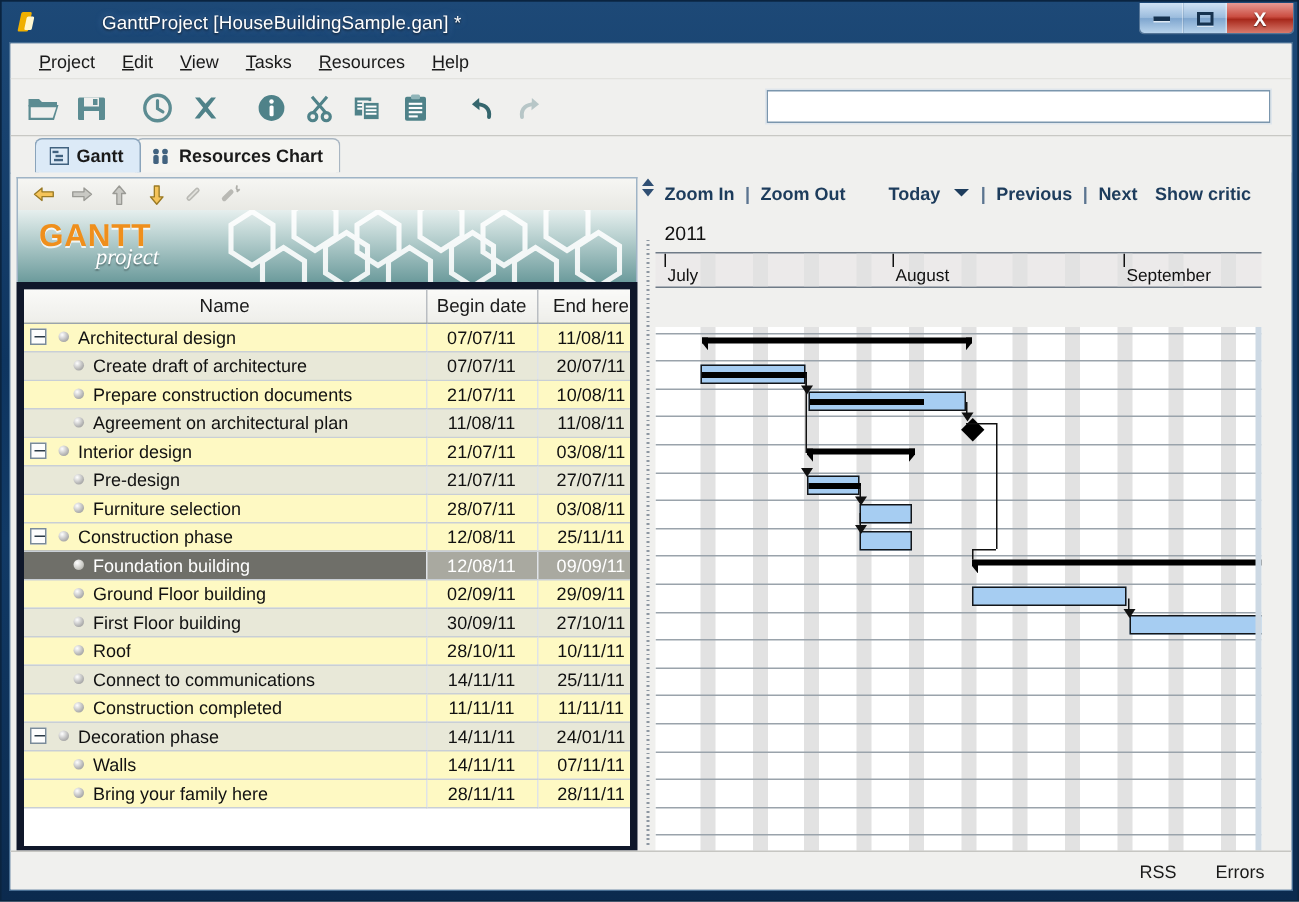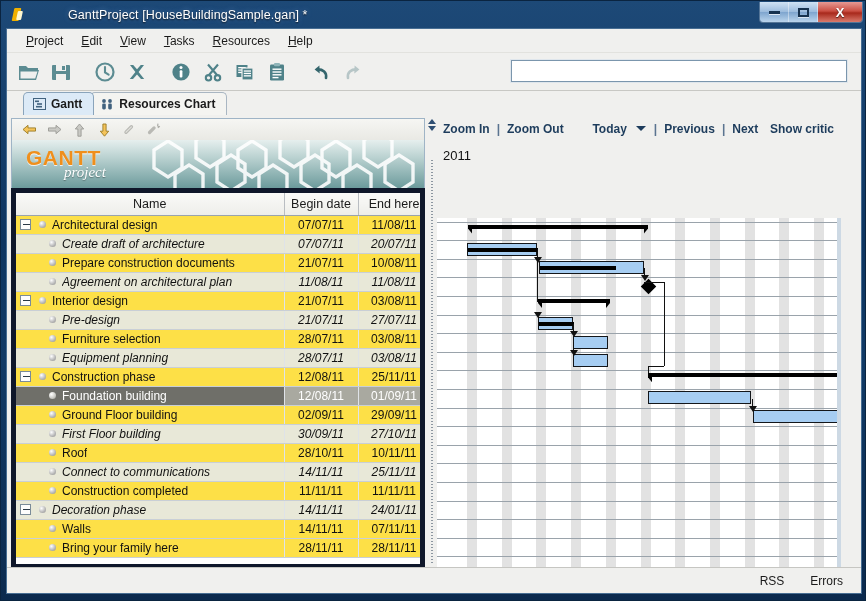--- a/index.html
+++ b/index.html
@@ -105,22 +105,22 @@
   table.tasks th { height:22px; font-size:12.5px; font-weight:normal;
     color:#1a1a1a;
     background:linear-gradient(180deg,#fafaf8 0%,#eeeeea 100%);
     border-right:1px solid #b9bdc2; border-bottom:1px solid #9aa4ad; }
   table.tasks td { height:18.5px; font-size:12px; color:#111;
     border-bottom:1px solid #c9cfd6; border-right:1px solid #dfe3e8;
     padding:0; }
   .col-name  { width:268px; }
   .col-begin { width:74px; }
   .col-end   { width:72px; }
-  tr.odd  td { background:#fde047;margin-left:16px; }
-  tr.even td { background:#e8e8d8;font-style:italic; }
+  tr.odd  td { background:#fef9c3;margin-left:16px; }
+  tr.even td { background:#e8e8d8; }
   tr.sel  td { background:#6f6f69; color:#ffffff; }
   tr.sel td.d { background:#a9a9a0; color:#ffffff; }
   .namecell { display:flex; align-items:center; height:18px; }
   .expander { width:11px; height:11px; border:1px solid #7a8b99;
     background:#fdfdfd; margin-left:4px; position:relative; flex:0 0 auto; }
   .expander:after { content:""; position:absolute; left:2px; top:4px;
     width:7px; height:1px; background:#2b3a47; }
   .expander.hidden { visibility:hidden; }
   .bullet { width:7px; height:7px; border-radius:50%;
     background:radial-gradient(circle at 35% 32%, #ffffff 0%, #b6b6b6 60%, #8e8e8e 100%);
@@ -483,52 +483,41 @@
                   <td>
                     <div class="namecell">
                       <span class="expander hidden"></span>
                       <span class="bullet indent"></span>
                       <span class="nm">Furniture selection</span>
                     </div>
                   </td>
                   <td class="d">28/07/11</td>
                   <td class="d">03/08/11</td>
                 </tr>
-                <tr class="even">
-                  <td>
-                    <div class="namecell">
-                      <span class="expander hidden"></span>
-                      <span class="bullet indent"></span>
-                      <span class="nm">Equipment planning</span>
-                    </div>
-                  </td>
-                  <td class="d">28/07/11</td>
-                  <td class="d">03/08/11</td>
-                </tr>
                 <tr class="odd">
                   <td>
                     <div class="namecell">
                       <span class="expander"></span>
                       <span class="bullet"></span>
                       <span class="nm">Construction phase</span>
                     </div>
                   </td>
                   <td class="d">12/08/11</td>
                   <td class="d">25/11/11</td>
                 </tr>
                 <tr class="sel">
                   <td>
                     <div class="namecell">
                       <span class="expander hidden"></span>
                       <span class="bullet indent"></span>
                       <span class="nm">Foundation building</span>
                     </div>
                   </td>
                   <td class="d">12/08/11</td>
-                  <td class="d">01/09/11</td>
+                  <td class="d">09/09/11</td>
                 </tr>
                 <tr class="odd">
                   <td>
                     <div class="namecell">
                       <span class="expander hidden"></span>
                       <span class="bullet indent"></span>
                       <span class="nm">Ground Floor building</span>
                     </div>
                   </td>
                   <td class="d">02/09/11</td>
@@ -637,20 +626,40 @@
           <span class="sep">|</span>
           <span class="chl">Next</span>
           <span style="width:10px;display:inline-block"></span>
           <span class="chl">Show critic</span>
         </div>
 
         <div id="yearrow">
           <span>2011</span>
         </div>
 
+        <div id="monthrow">
+            <div class="weekend" style="left: 30px; top: 0px; bottom: 0px;"></div>
+            <div class="weekend" style="left: 64.7px; top: 0px; bottom: 0px;"></div>
+            <div class="weekend" style="left: 99.4px; top: 0px; bottom: 0px;"></div>
+            <div class="weekend" style="left: 134.1px; top: 0px; bottom: 0px;"></div>
+            <div class="weekend" style="left: 168.8px; top: 0px; bottom: 0px;"></div>
+            <div class="weekend" style="left: 203.5px; top: 0px; bottom: 0px;"></div>
+            <div class="weekend" style="left: 238.2px; top: 0px; bottom: 0px;"></div>
+            <div class="weekend" style="left: 272.9px; top: 0px; bottom: 0px;"></div>
+            <div class="weekend" style="left: 307.6px; top: 0px; bottom: 0px;"></div>
+            <div class="weekend" style="left: 342.3px; top: 0px; bottom: 0px;"></div>
+            <div class="weekend" style="left: 377px; top: 0px; bottom: 0px;"></div>
+            <div class="weekend" style="left: 411.7px; top: 0px; bottom: 0px;"></div>
+            <div class="monthtick" style="left: 6px;"></div>
+            <div class="monthlabel" style="left: 8px;">July</div>
+            <div class="monthtick" style="left: 158px;"></div>
+            <div class="monthlabel" style="left: 160px;">August</div>
+            <div class="monthtick" style="left: 312px;"></div>
+            <div class="monthlabel" style="left: 314px;">September</div>
+          </div>
 
         <div id="gridarea">
 
         <div class="weekend" style="left: 30px;"></div>
             <div class="weekend" style="left: 64.7px;"></div>
             <div class="weekend" style="left: 99.4px;"></div>
             <div class="weekend" style="left: 134.1px;"></div>
             <div class="weekend" style="left: 168.8px;"></div>
             <div class="weekend" style="left: 203.5px;"></div>
             <div class="weekend" style="left: 238.2px;"></div>

